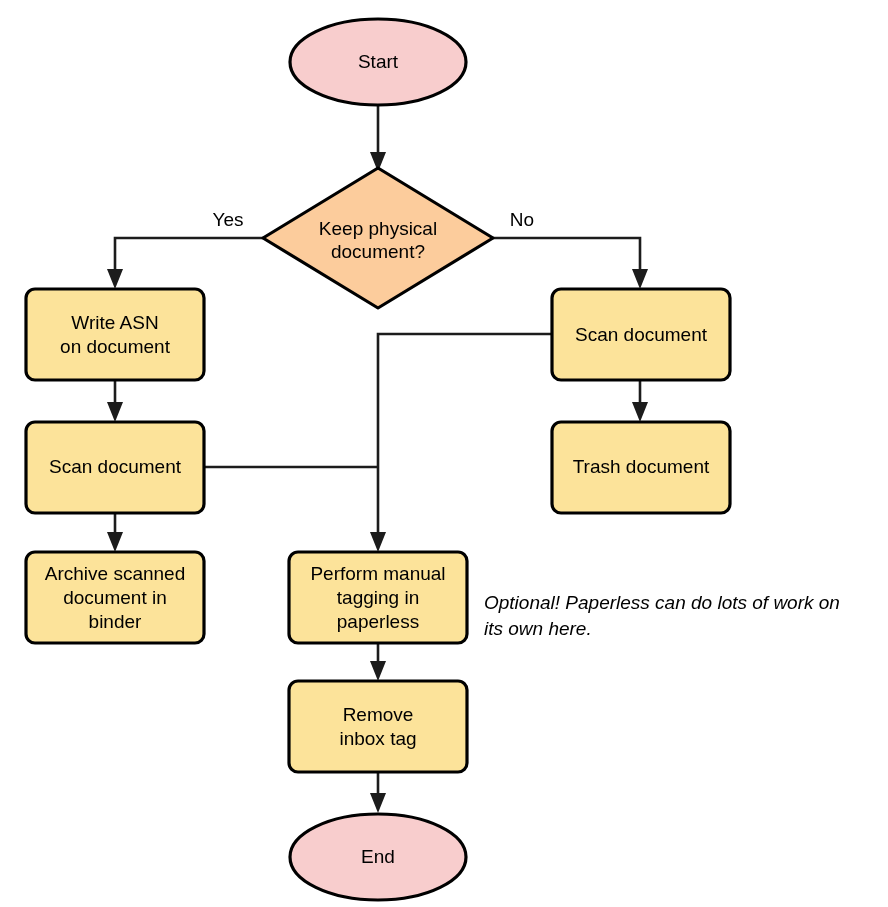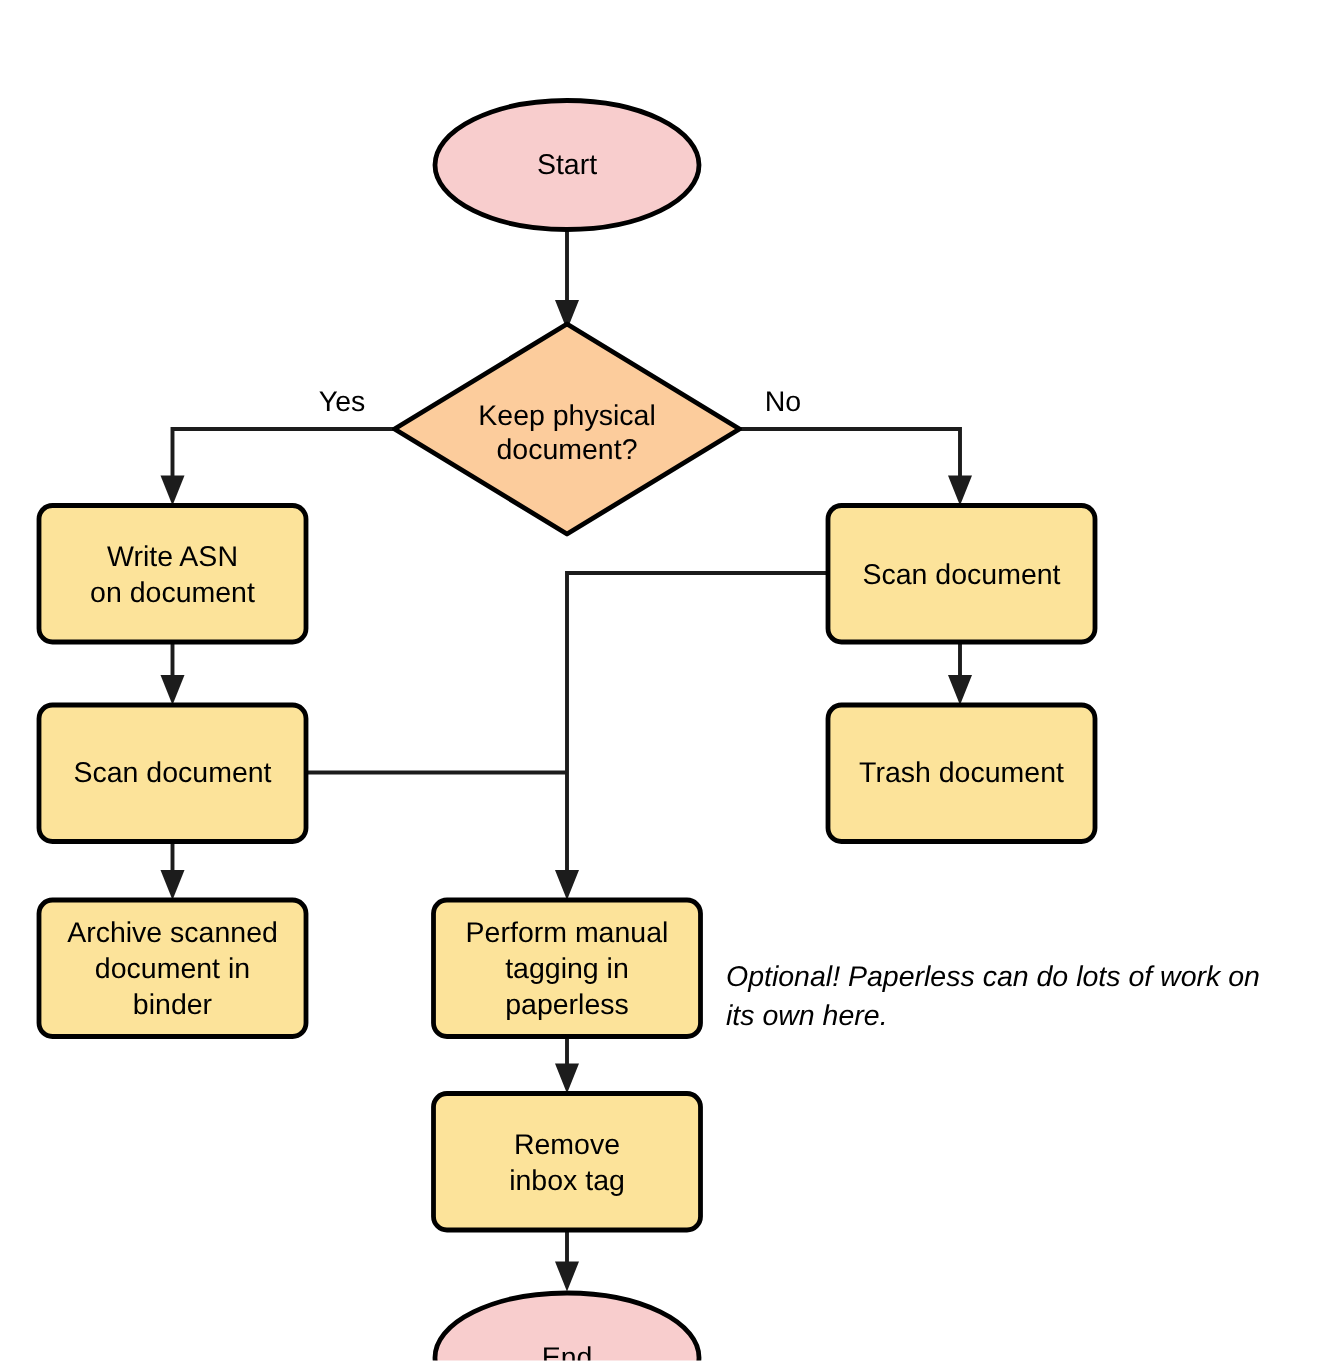--- a/index.html
+++ b/index.html
@@ -11,21 +11,20 @@
     width: 888px;
     height: 907px;
     font-family: "Liberation Sans", sans-serif;
     overflow: hidden;
   }
   #flowchart-root {
     position: relative;
     width: 888px;
     height: 812px;
     background: #ffffff;
-    margin-top: 48px;
   }
   #flow-svg {
     position: absolute;
     top: 0;
     left: 0;
     width: 888px;
     height: 907px;
   }
   .node-text {
     font-family: "Liberation Sans", sans-serif;

